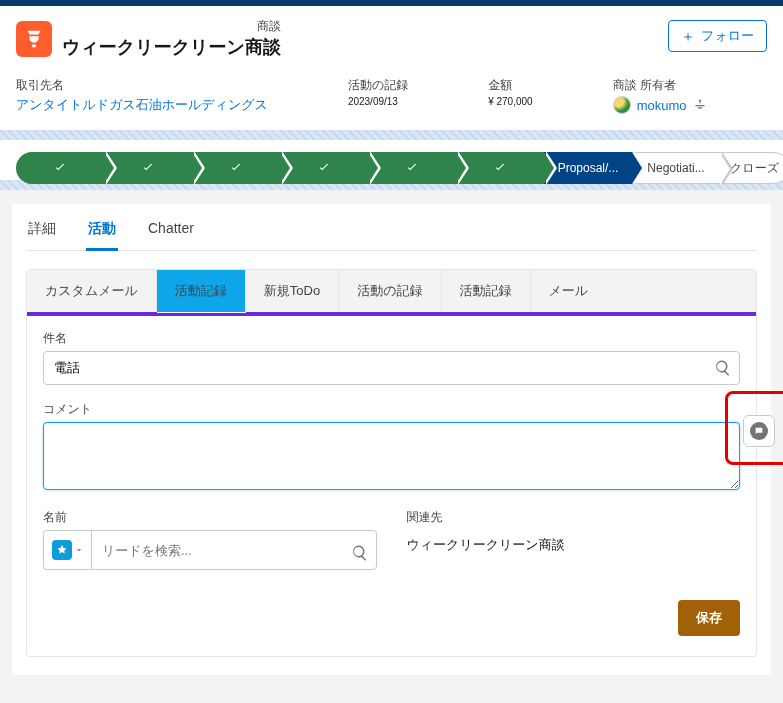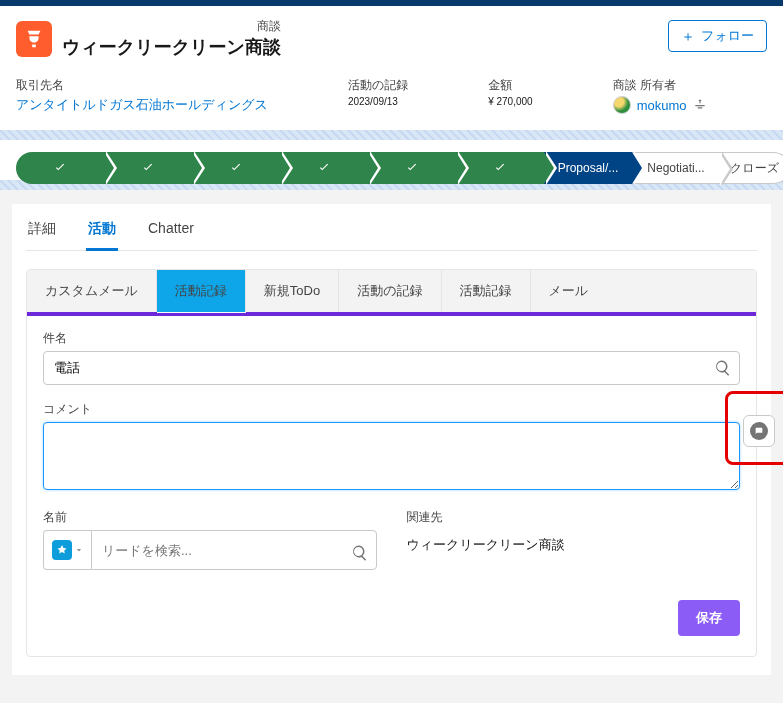--- a/index.html
+++ b/index.html
@@ -72,21 +72,21 @@
     .lookup-group { display: flex; height: 40px; }
     .lookup-type { width: 48px; background: #fff; border: 1px solid #c9c9c9; border-right: none; border-radius: 4px 0 0 4px; display: flex; align-items: center; justify-content: center; gap: 2px; cursor: pointer; }
     .lead-icon-box { width: 20px; height: 20px; background: #0d9dda; border-radius: 4px; display: flex; align-items: center; justify-content: center; }
     .lead-icon-box svg { width: 12px; height: 12px; fill: #fff; }
     .caret-down { width: 10px; height: 10px; fill: #747474; }
     .lookup-input { flex: 1; height: 100%; border: 1px solid #c9c9c9; border-radius: 0 4px 4px 0; padding: 0 32px 0 10px; font-size: 13px; }
     .lookup-wrap { position: relative; flex: 1; display: flex; }
     .related-value { font-size: 13px; color: #181818; padding-top: 6px; }
     
     .actions { display: flex; justify-content: flex-end; margin-top: 30px; }
-    .save-btn { background: #8b5cf6; color: #fff; border: none; border-radius: 4px; padding: 9px 18px; font-size: 13px; font-weight: 600; cursor: pointer; }
+    .save-btn { background: #a16207; color: #fff; border: none; border-radius: 4px; padding: 9px 18px; font-size: 13px; font-weight: 600; cursor: pointer; }
     
     
     .red-box { position: absolute; width: 68px; height: 74px; border: 3px solid #e40000; border-radius: 8px; top: -10px; left: 682px; pointer-events: none; }
     .bubble-btn { position: absolute; top: 14px; left: 700px; width: 32px; height: 32px; background: #fff; border: 1px solid #c9c9c9; border-radius: 6px; display: flex; align-items: center; justify-content: center; cursor: pointer; }
     .bubble-btn .circ { width: 18px; height: 18px; background: #747474; border-radius: 50%; display: flex; align-items: center; justify-content: center; }
     .bubble-btn .circ svg { width: 10px; height: 10px; fill: #fff; }
     .comment-wrap { position: relative; }
   </style>
 </head>
 <body>

